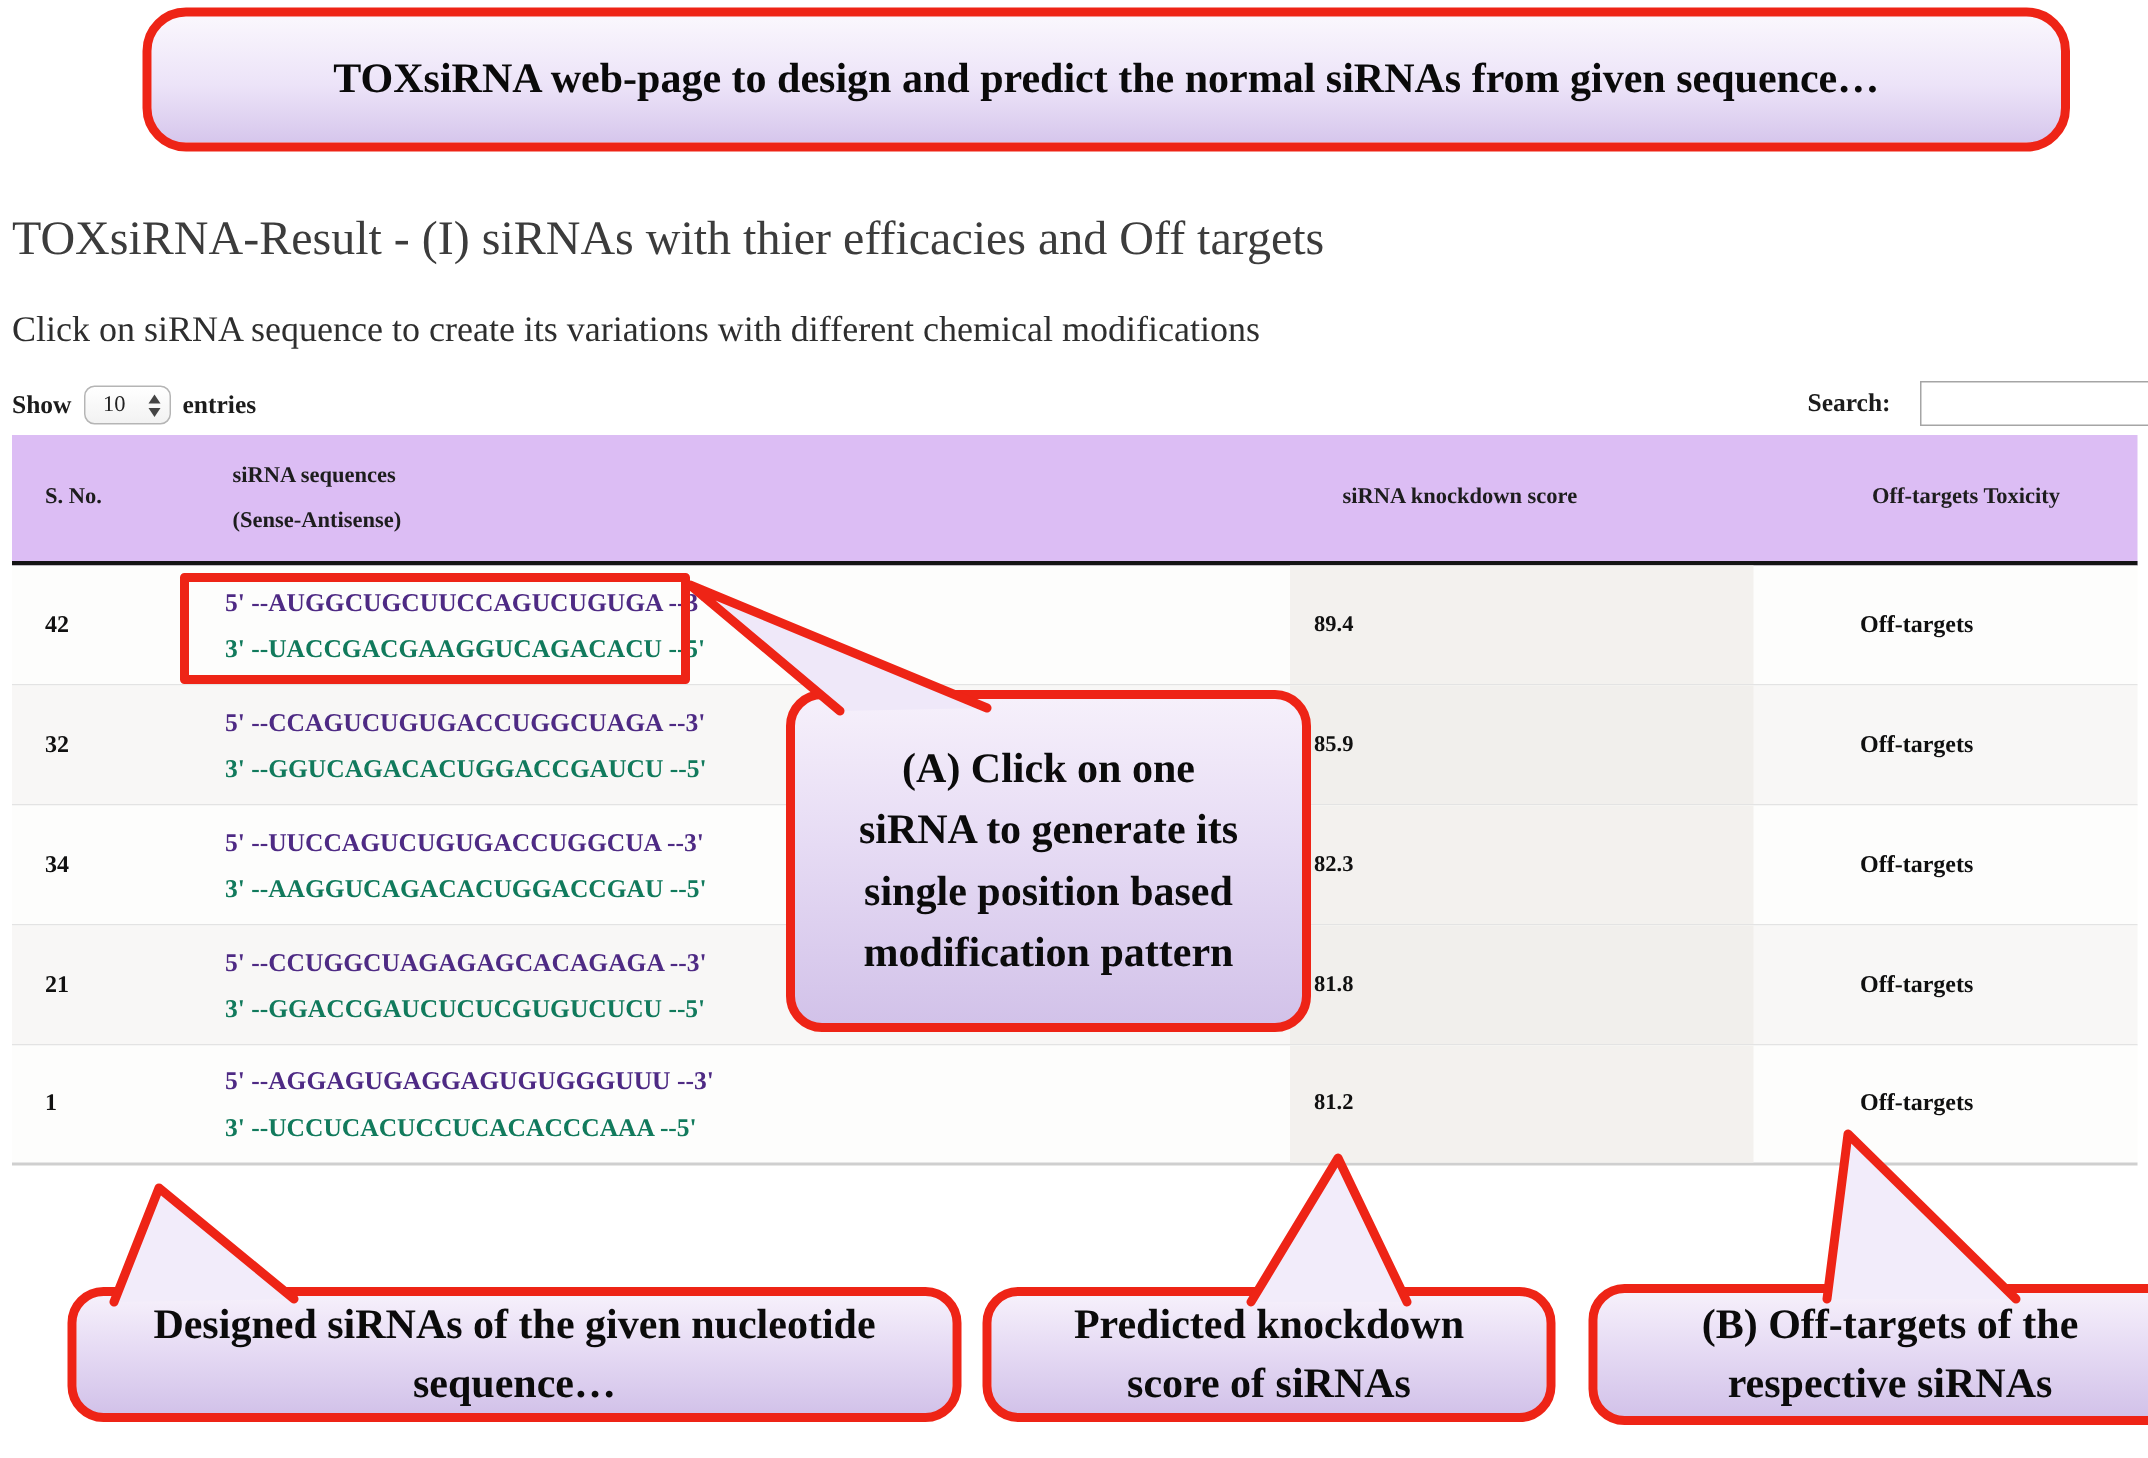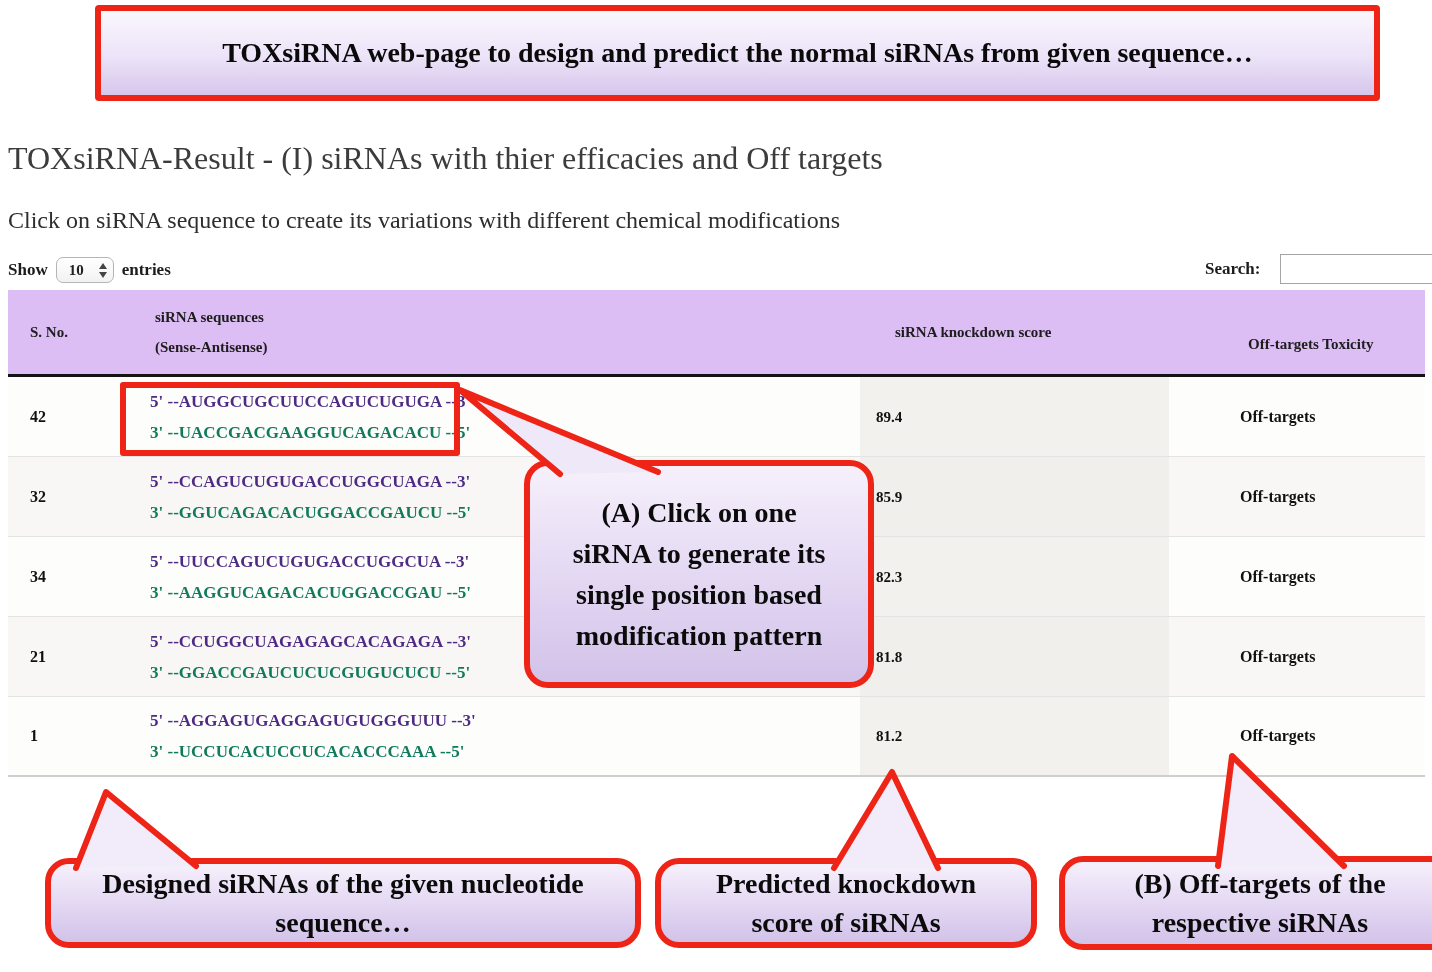--- a/index.html
+++ b/index.html
@@ -10,53 +10,53 @@
     --callout-top:#f6f0fb;
     --callout-bottom:#d2c2e9;
   }
   *{margin:0;padding:0;box-sizing:border-box;}
   body{background:#888;font-family:"Liberation Serif","DejaVu Serif",serif;}
   .page{position:relative;width:1432px;height:972px;background:#ffffff;overflow:hidden;margin:0 auto;}
 
   
   .banner{
     position:absolute;left:95px;top:5px;width:1285px;height:96px;
-    border:6px solid var(--accent-red);border-radius:4px;
+    border:6px solid var(--accent-red);border-radius:29px;
     background:linear-gradient(to bottom,#faf7fd 0%,#ece3f8 55%,#d6c6ec 100%);
     display:flex;align-items:center;justify-content:center;
     padding:0 103px;text-align:center;
   }
   .banner .txt{font-weight:bold;font-size:28px;line-height:1.4;color:#0a0a0a;}
 
   
   .page-title{position:absolute;left:8px;top:140px;font-size:32px;color:#3c3c3c;}
   .page-subtitle{position:absolute;left:8px;top:207px;font-size:24px;color:#2e2e2e;}
 
   
   .controls-left{position:absolute;left:8px;top:255px;height:30px;display:flex;align-items:center;gap:8px;}
   .ctl-label{font-size:17px;font-weight:600;color:#1c1c1c;}
   .length-select{
     width:58px;height:26px;border:1px solid #b5b5b5;border-radius:7px;background:linear-gradient(#ffffff,#f2f2f2);
     display:flex;align-items:center;justify-content:space-between;padding:0 6px 0 12px;cursor:pointer;
   }
-  .length-select .val{font-size:15px;font-weight:700;color:#222;}
+  .length-select .val{font-size:15px;font-weight:400;color:#222;}
   .stepper{display:flex;flex-direction:column;gap:3px;align-items:center;}
   .tri-up{width:0;height:0;border-left:4px solid transparent;border-right:4px solid transparent;border-bottom:6px solid #444;}
   .tri-down{width:0;height:0;border-left:4px solid transparent;border-right:4px solid transparent;border-top:6px solid #444;}
   .controls-right{position:absolute;left:1205px;top:253px;height:32px;display:flex;align-items:center;gap:20px;}
   .search-input{width:160px;height:30px;border:1px solid #a5a5a5;background:#fff;font-size:15px;padding:0 6px;outline:none;font-family:inherit;}
 
   
   .tbl{position:absolute;left:8px;top:290px;width:1417px;}
   .thead{position:relative;height:87px;background:var(--header-purple);border-bottom:3px solid #141414;}
   .th{position:absolute;font-size:15px;font-weight:bold;color:#1d1d1d;}
   .th-sno{left:22px;top:50%;transform:translateY(-50%);}
   .th-seq{left:147px;top:50%;transform:translateY(-50%);line-height:30px;}
   .th-score{left:887px;top:50%;transform:translateY(-50%);}
-  .th-offt{left:1240px;top:50%;transform:translateY(-50%);margin-top:12px;}
+  .th-offt{left:1240px;top:50%;transform:translateY(-50%);}
 
   .row{position:relative;height:80px;border-bottom:1px solid #e3e3e3;background:#fdfdfc;}
   .row:nth-child(even){background:#f8f7f6;}
   .row:last-child{border-bottom:2px solid #cfcfcf;}
   .score-shade{position:absolute;left:852px;top:0;bottom:0;width:309px;background:#f3f1ee;}
   .row:nth-child(even) .score-shade{background:#f1efec;}
   .cell{position:absolute;top:50%;transform:translateY(-50%);}
   .c-sno{left:22px;font-size:16px;font-weight:bold;color:#111;}
   .c-seq{left:142px;line-height:31px;cursor:pointer;}
   .c-seq .sense{font-size:17px;font-weight:bold;color:var(--sense-purple);}

